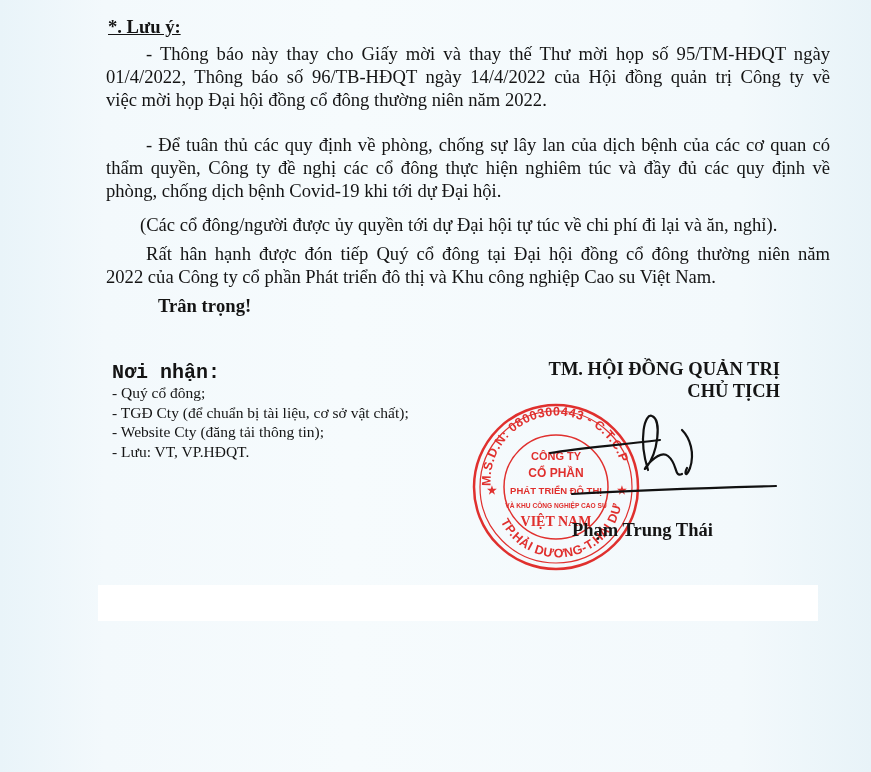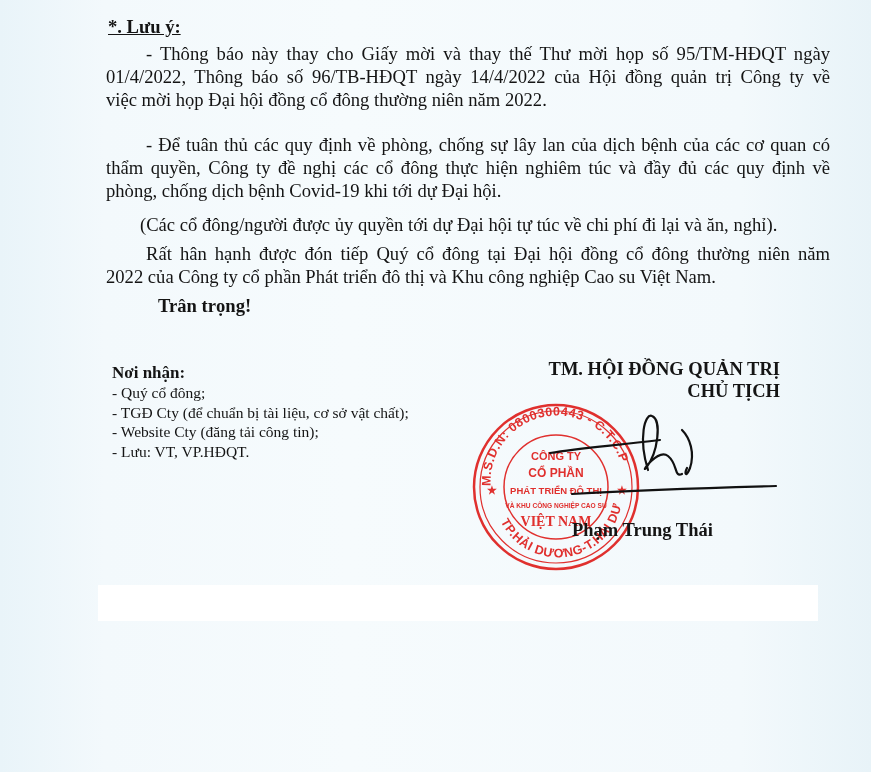--- a/index.html
+++ b/index.html
@@ -30,21 +30,21 @@
     .indent { padding-left: 40px; }
     .p1 { top: 35px; }
     .p2 { top: 126px; }
     .p3 { top: 206px; }
     .p4 { top: 235px; }
     .closing { left: 158px; top: 287px; font-weight: bold; }
 
     .recipients {
       position: absolute; left: 112px; top: 363px; font-size: 15.5px; line-height: 19.5px;
     }
-    .recipients .title { font-weight: bold; font-size: 17px; line-height: 20px; }
+    .recipients .title { font-weight: bold; font-size: 20px; line-height: 20px; font-family: Liberation Mono, monospace; }
 
     .sign-block {
       position: absolute; left: 520px; top: 358px; width: 260px; text-align: right;
       font-weight: bold; font-size: 18.5px; line-height: 22px;
     }
     .signer {
       position: absolute; left: 572px; top: 512px; font-weight: bold; font-size: 18.5px; margin-top: 8px;
     }
     .stamp { position: absolute; left: 471px; top: 402px; width: 170px; height: 170px; }
     .signature { position: absolute; left: 540px; top: 408px; width: 240px; height: 100px; }
@@ -77,21 +77,21 @@
   <span class="line indent">Rất hân hạnh được đón tiếp Quý cổ đông tại Đại hội đồng cổ đông thường niên năm</span>
   <span class="line last">2022 của Công ty cổ phần Phát triển đô thị và Khu công nghiệp Cao su Việt Nam.</span>
 </div>
 
 <div class="text closing">Trân trọng!</div>
 
 <div class="recipients">
   <div class="title">Nơi nhận:</div>
   <div>- Quý cổ đông;</div>
   <div>- TGĐ Cty (để chuẩn bị tài liệu, cơ sở vật chất);</div>
-  <div>- Website Cty (đăng tải công tin);</div>
+  <div>- Website Cty (đăng tải thông tin);</div>
   <div>- Lưu: VT, VP.HĐQT.</div>
 </div>
 
 <div class="sign-block">
   <div>TM. HỘI ĐỒNG QUẢN TRỊ</div>
   <div>CHỦ TỊCH</div>
 </div>
 
 <svg class="stamp" viewBox="0 0 170 170">
   <defs>

